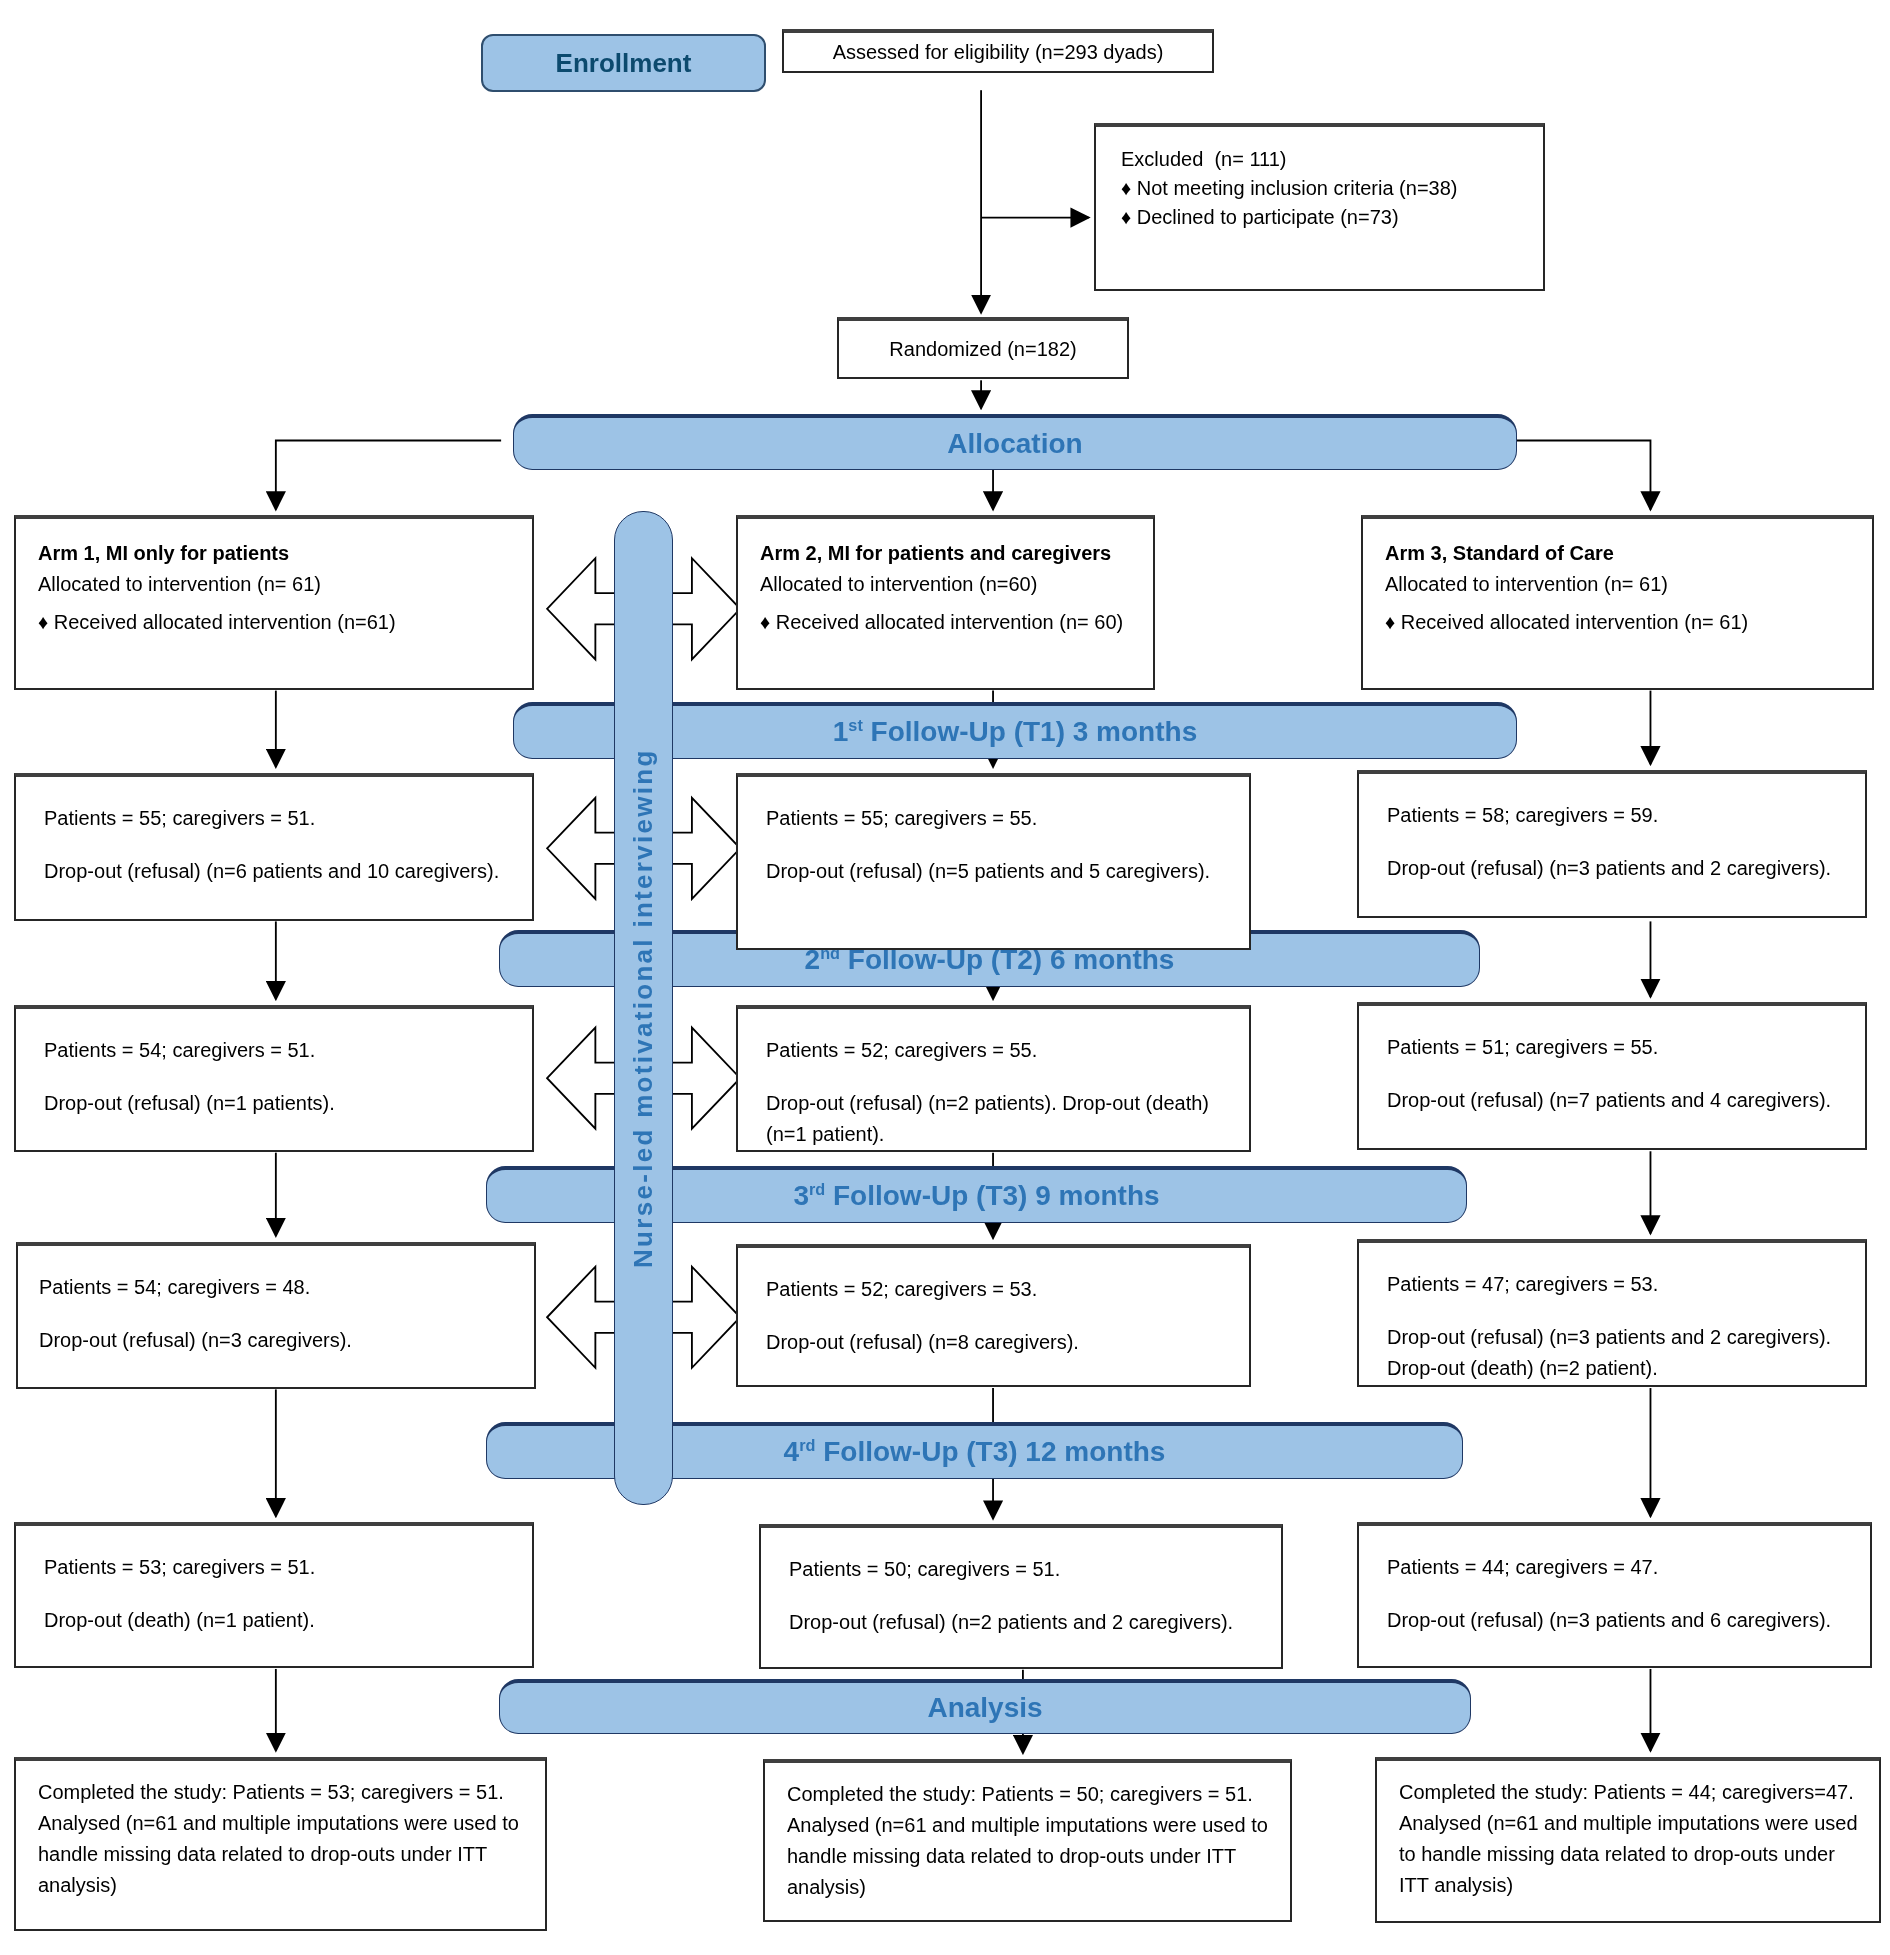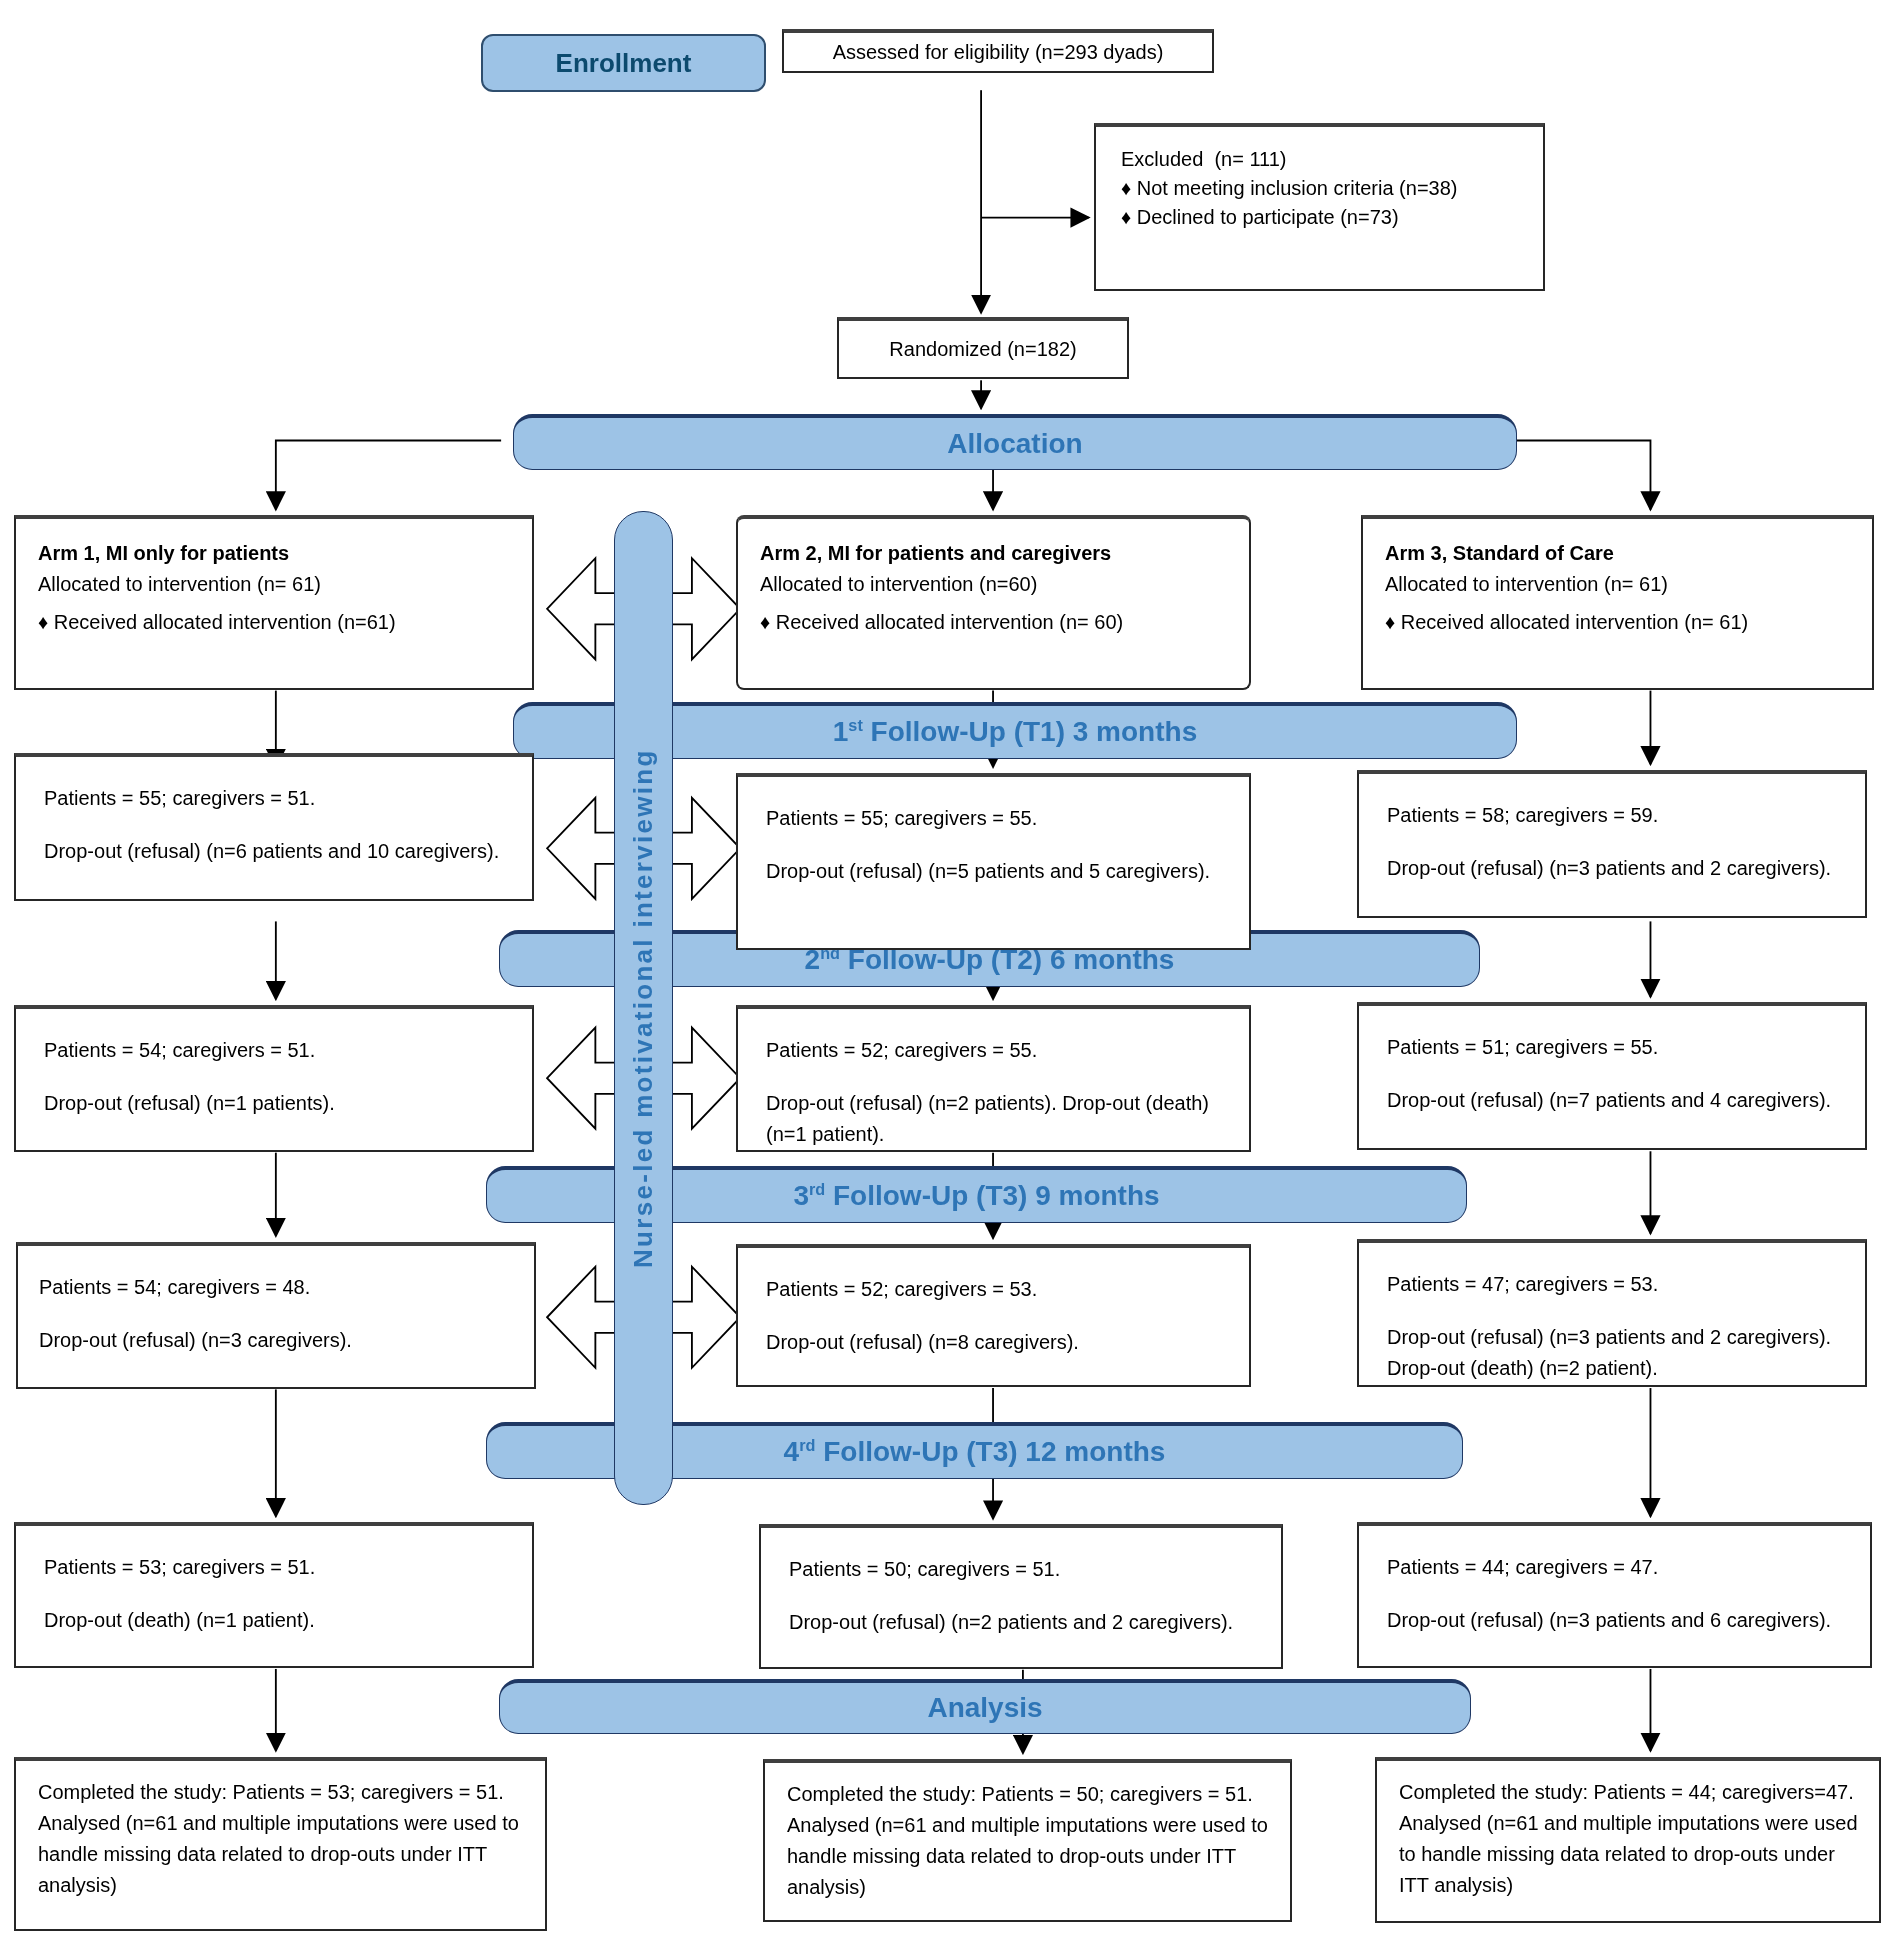--- a/index.html
+++ b/index.html
@@ -97,39 +97,39 @@
 
   <div class="bar" style="left:501px;top:414px;width:1002px;height:51px;">
     <span>Allocation</span>
   </div>
 
   <div class="box arm-box" style="left:14px;top:515px;width:520px;height:175px;">
     <p class="arm-title">Arm 1, MI only for patients</p>
     <p class="arm-alloc">Allocated to intervention (n= 61)</p>
     <p>♦ Received allocated intervention (n=61)</p>
   </div>
-  <div class="box arm-box" style="left:736px;top:515px;width:515px;height:175px;border-radius:8px;">
+  <div class="box arm-box" style="left:736px;top:515px;width:419px;height:175px;">
     <p class="arm-title">Arm 2, MI for patients and caregivers</p>
     <p class="arm-alloc">Allocated to intervention (n=60)</p>
     <p>♦ Received allocated intervention (n= 60)</p>
   </div>
   <div class="box arm-box" style="left:1361px;top:515px;width:513px;height:175px;">
     <p class="arm-title">Arm 3, Standard of Care</p>
     <p class="arm-alloc">Allocated to intervention (n= 61)</p>
     <p>♦ Received allocated intervention (n= 61)</p>
   </div>
 
   <div class="vbar" style="left:614px;top:511px;width:57px;height:992px;">
     <span class="vtext">Nurse-led motivational interviewing</span>
   </div>
 
   <div class="bar" style="left:501px;top:702px;width:1002px;height:52px;">
     <span><span>1</span><sup>st</sup><span> Follow-Up (T1) 3 months</span></span>
   </div>
-  <div class="box tbox" style="left:14px;top:753px;width:520px;height:148px;">
+  <div class="box tbox" style="left:14px;top:773px;width:520px;height:148px;">
     <p class="counts">Patients = 55; caregivers = 51.</p>
     <p>Drop-out (refusal) (n=6 patients and 10 caregivers).</p>
   </div>
   <div class="box tbox" style="left:736px;top:773px;width:515px;height:177px;">
     <p class="counts">Patients = 55; caregivers = 55.</p>
     <p>Drop-out (refusal) (n=5 patients and 5 caregivers).</p>
   </div>
   <div class="box tbox" style="left:1357px;top:770px;width:510px;height:148px;">
     <p class="counts">Patients = 58; caregivers = 59.</p>
     <p>Drop-out (refusal) (n=3 patients and 2 caregivers).</p>

